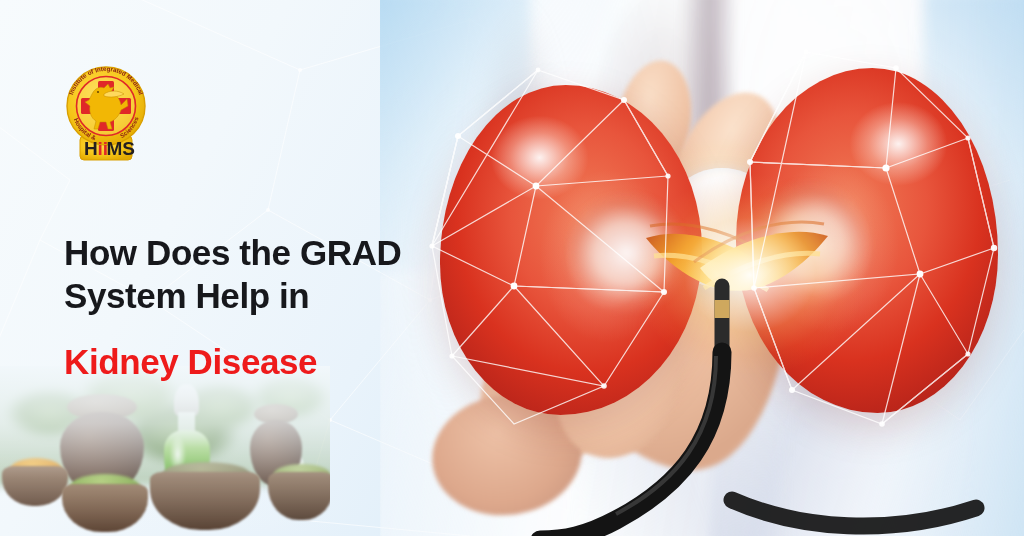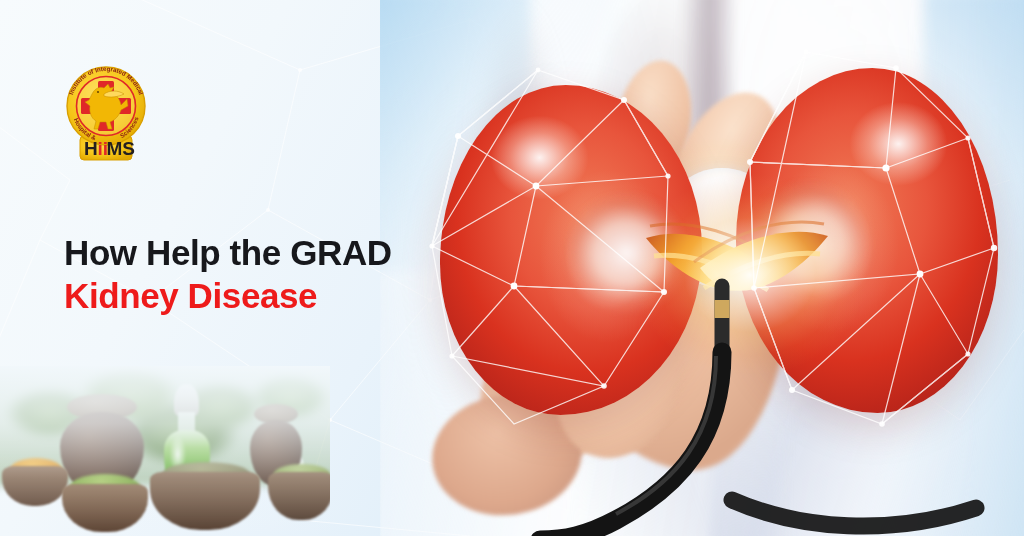--- a/index.html
+++ b/index.html
@@ -244,21 +244,21 @@
   
   .logo{position:absolute;left:58px;top:50px;width:96px;height:120px;z-index:20;}
 
   
   .headline{
     position:absolute;left:64px;top:208px;width:400px;z-index:20;
     font-weight:700;font-size:35px;line-height:43px;letter-spacing:-.4px;
   }
   .hl-line{display:block;white-space:nowrap;}
   .hl-dark{color:#17181c;}
-  .hl-red{color:#ee1b1b;}
+  .hl-red{color:#ee1b1b;margin-top:23px;}
 </style>
 </head>
 <body>
 
 <div class="banner">
 
   <svg class="bg-net" viewBox="0 0 1024 536" preserveAspectRatio="none">
     <g stroke="#ffffff" stroke-width="1" fill="none" opacity="0.62">
       <path d="M120 -10 L300 70 L470 20 L620 96 L700 10"></path>
       <path d="M300 70 L268 210 L430 300 L470 20"></path>
@@ -493,17 +493,18 @@
     </g>
 
     <g font-family="'Liberation Sans',sans-serif" font-weight="700" font-size="19" fill="#231F20">
       <text x="26" y="105" id="wmA">H</text>
       <text x="39.5" y="105" fill="#E02828" id="wmB">ii</text>
       <text x="48.5" y="105" id="wmC">MS</text>
     </g>
   </svg>
 
   <h1 class="headline">
-    <span class="hl-line hl-dark">How Help the GRAD</span>
+    <span class="hl-line hl-dark">How Does the GRAD</span>
+    <span class="hl-line hl-dark">System Help in</span>
     <span class="hl-line hl-red">Kidney Disease</span>
   </h1>
 
 </div>
 
 </body></html>

